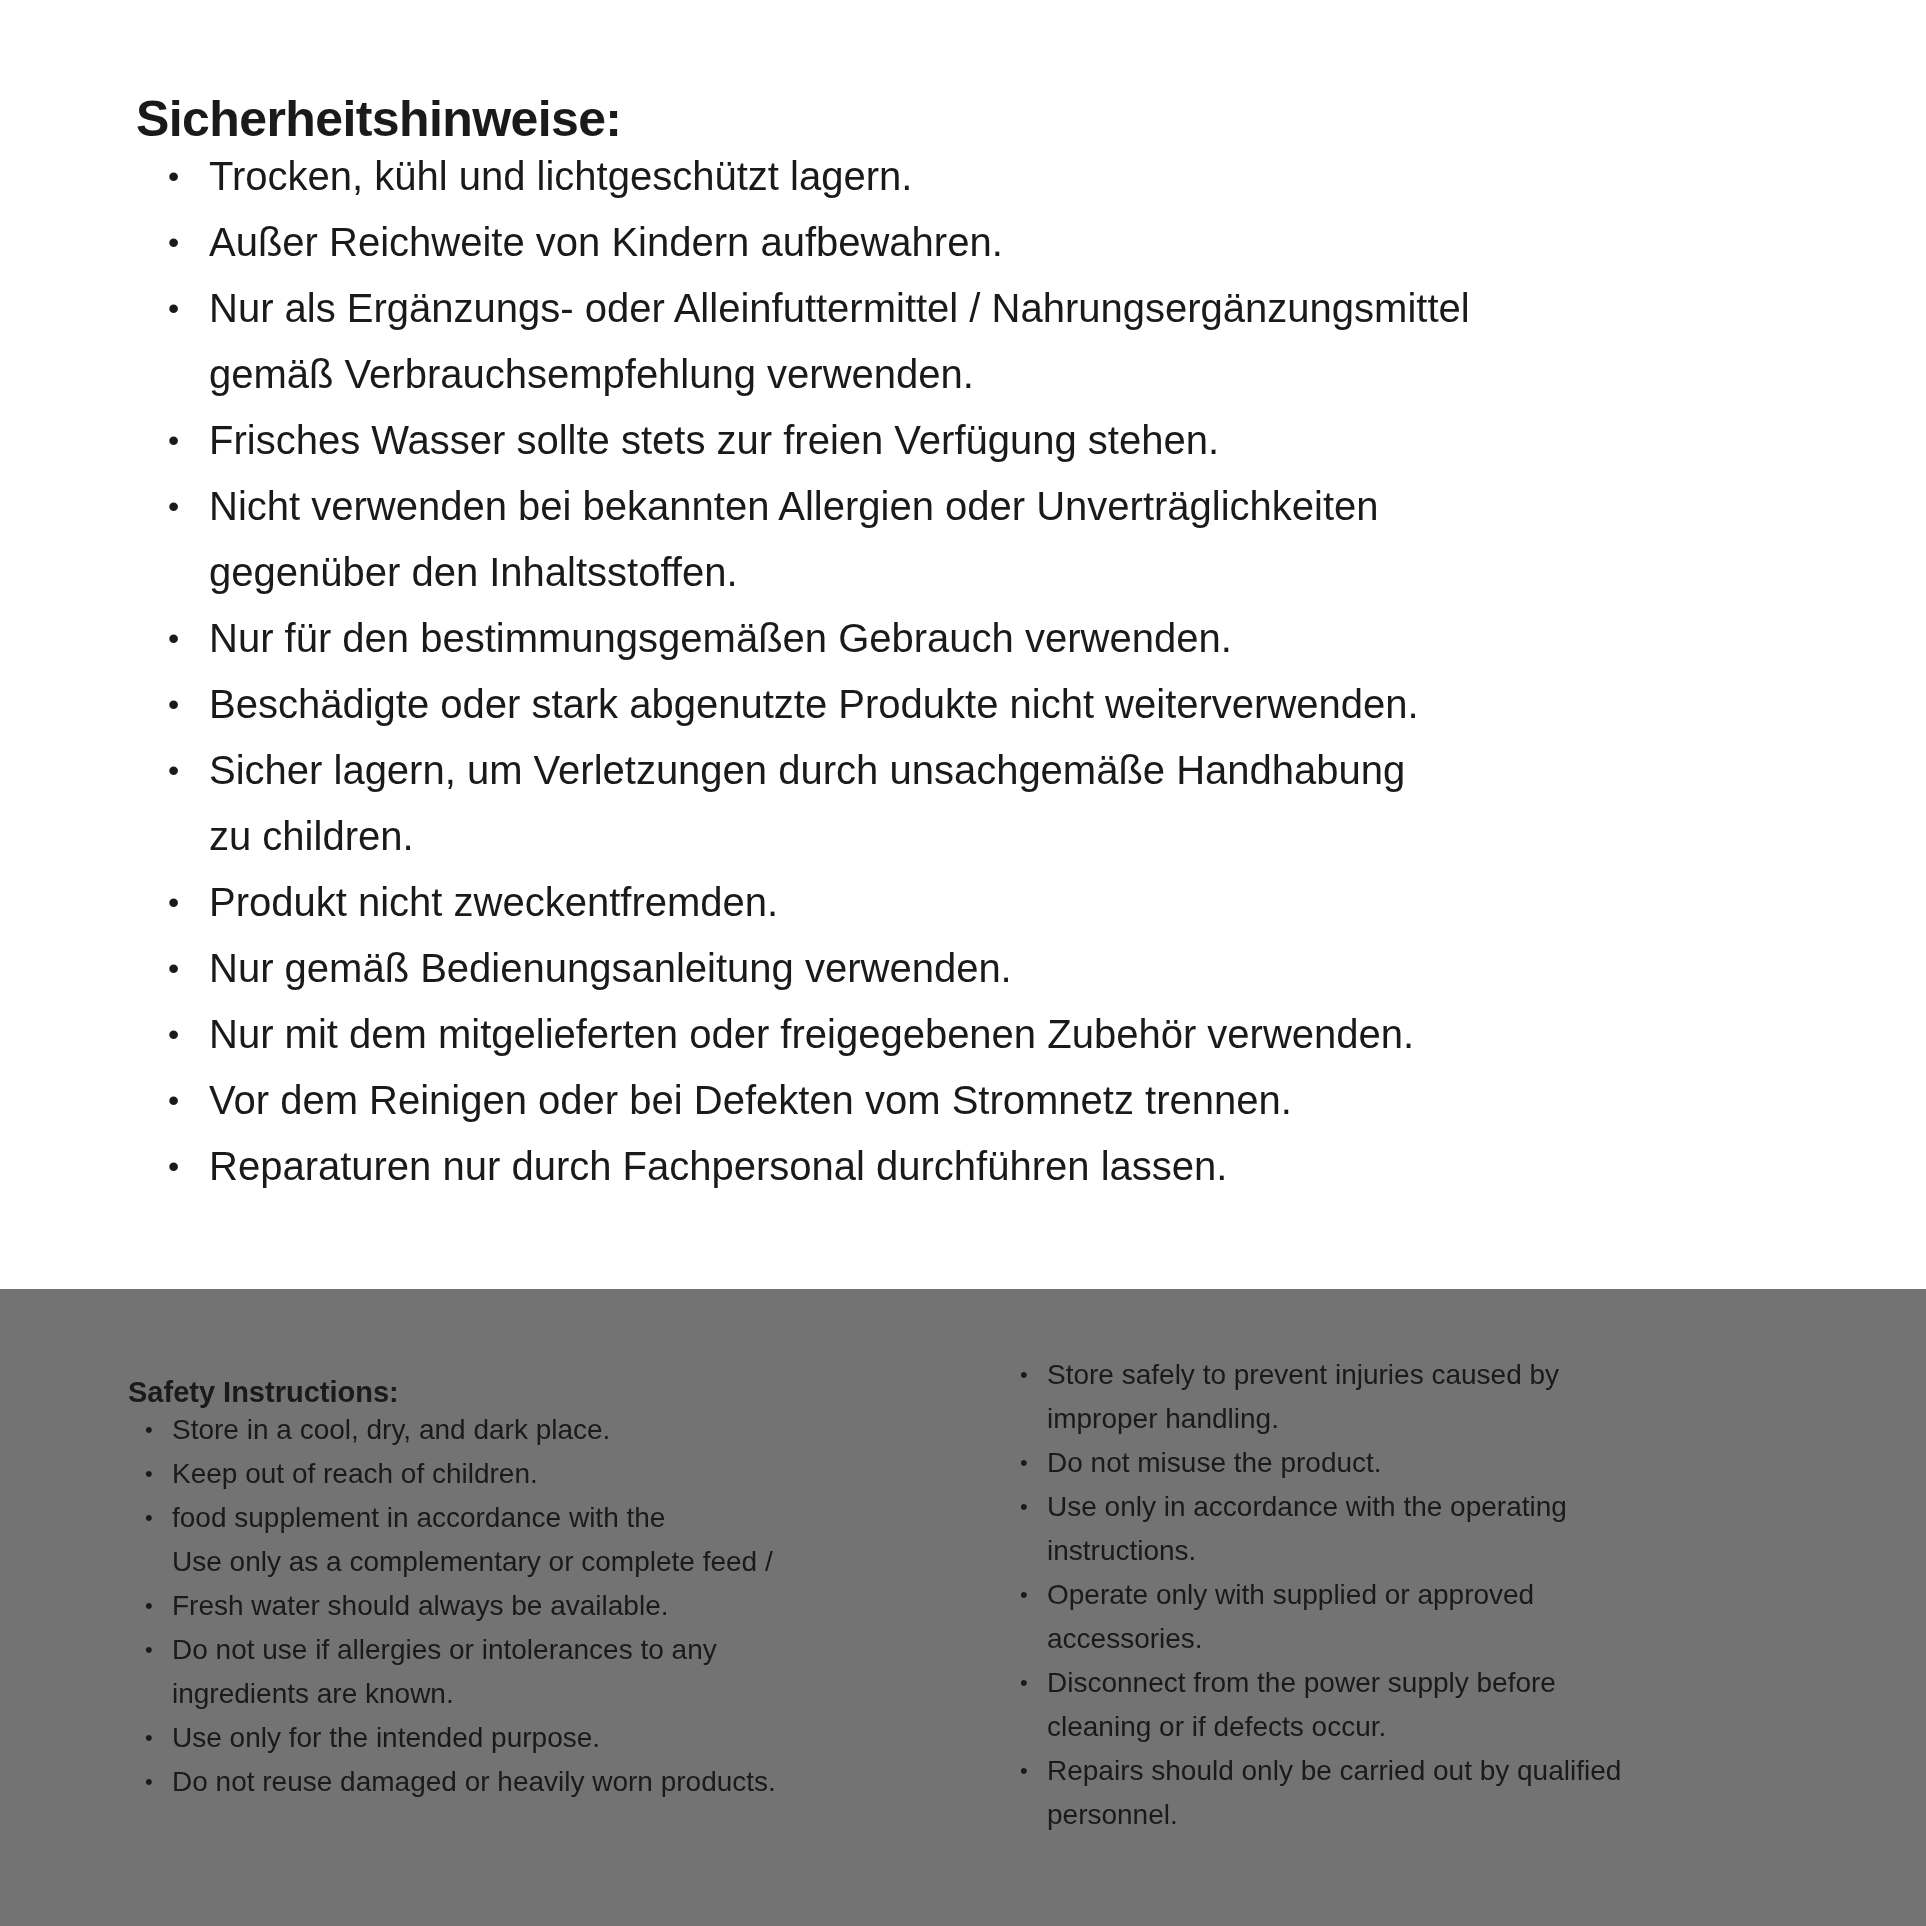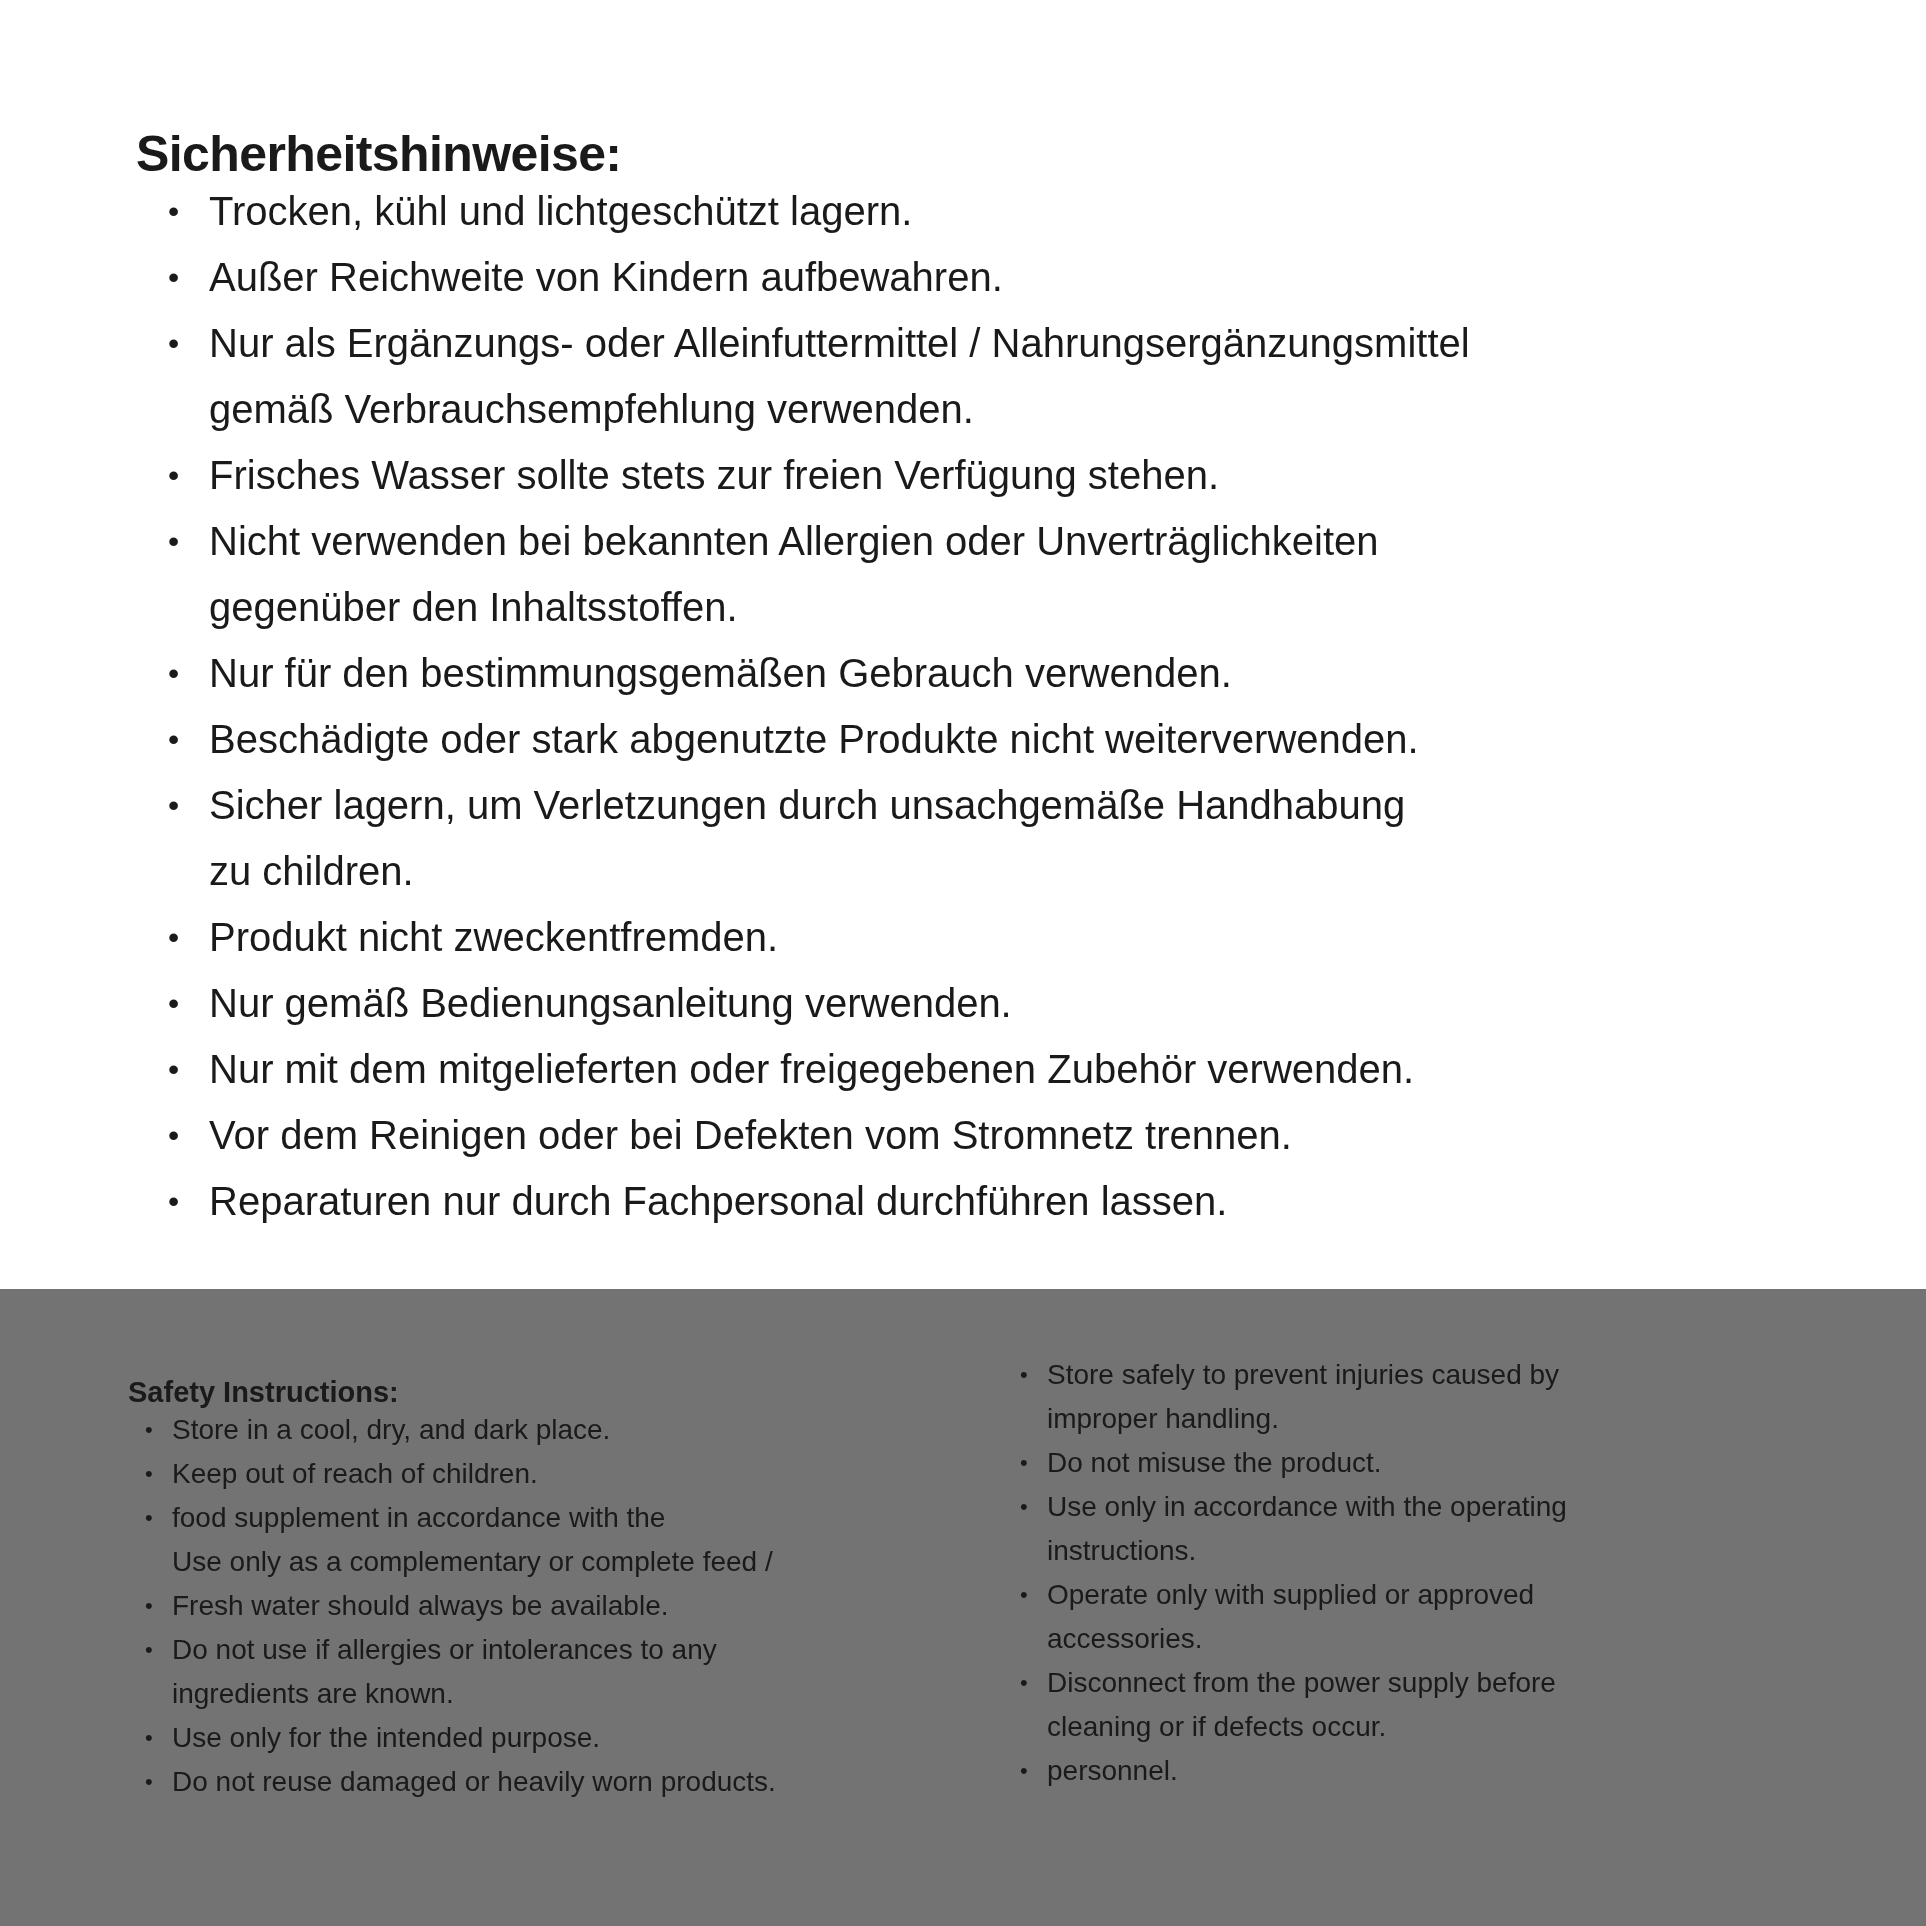--- a/index.html
+++ b/index.html
@@ -6,21 +6,20 @@
   body {
     width:1926px; height:1926px; position:relative;
     background:#ffffff; color:#1a1a1a;
     font-family:"Liberation Sans", sans-serif;
     overflow:hidden;
   }
   
   .sec-de {
     position:absolute; left:0; top:0; width:1926px; height:1142px;
     background:#ffffff;
-    margin-top:35px;
   }
   .de-title {
     position:absolute; left:136px; top:56px;
     font-size:50px; font-weight:700; letter-spacing:-0.6px;
     white-space:nowrap;
   }
   .de-list {
     position:absolute; left:168px; top:143px;
     margin:0; padding:0; list-style:none;
     font-size:40px; line-height:66px;
@@ -169,17 +168,18 @@
       <span class="ln">Operate only with supplied or approved</span>
       <span class="ln">accessories.</span>
     </li>
     <li class="li">
       <span class="blt">•</span>
       <span class="ln">Disconnect from the power supply before</span>
       <span class="ln">cleaning or if defects occur.</span>
     </li>
     <li class="li">
       <span class="blt">•</span>
+      <span class="ln">Repairs should only be carried out by qualified</span>
       <span class="ln">personnel.</span>
     </li>
   </ul>
 </section>
 
 
 </body></html>

